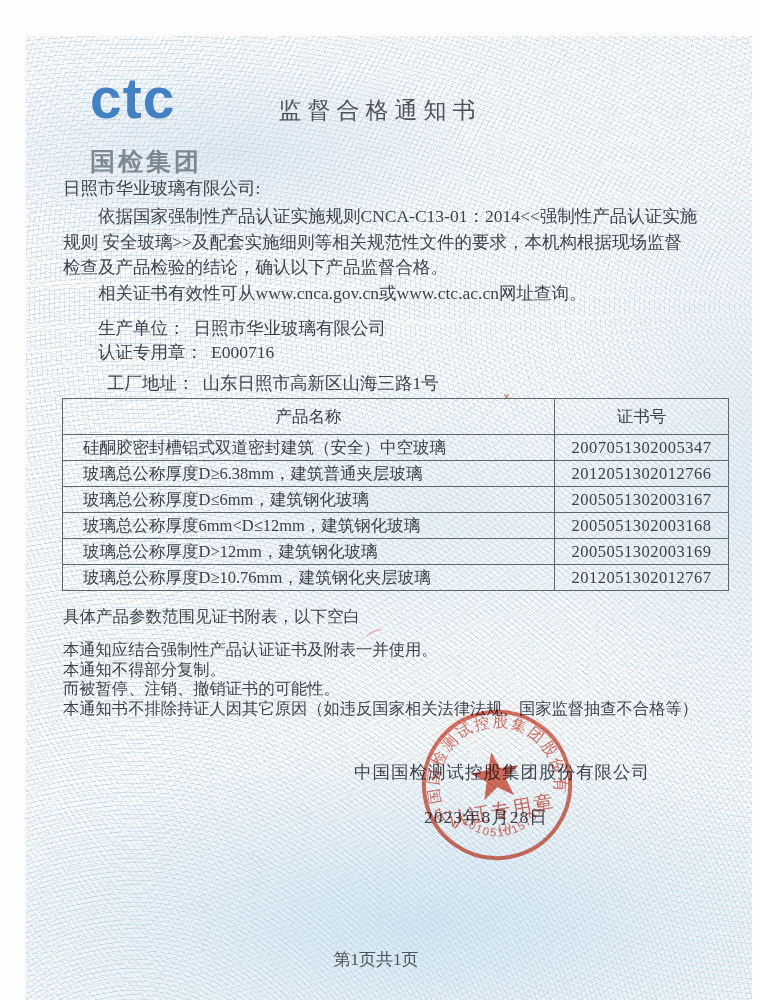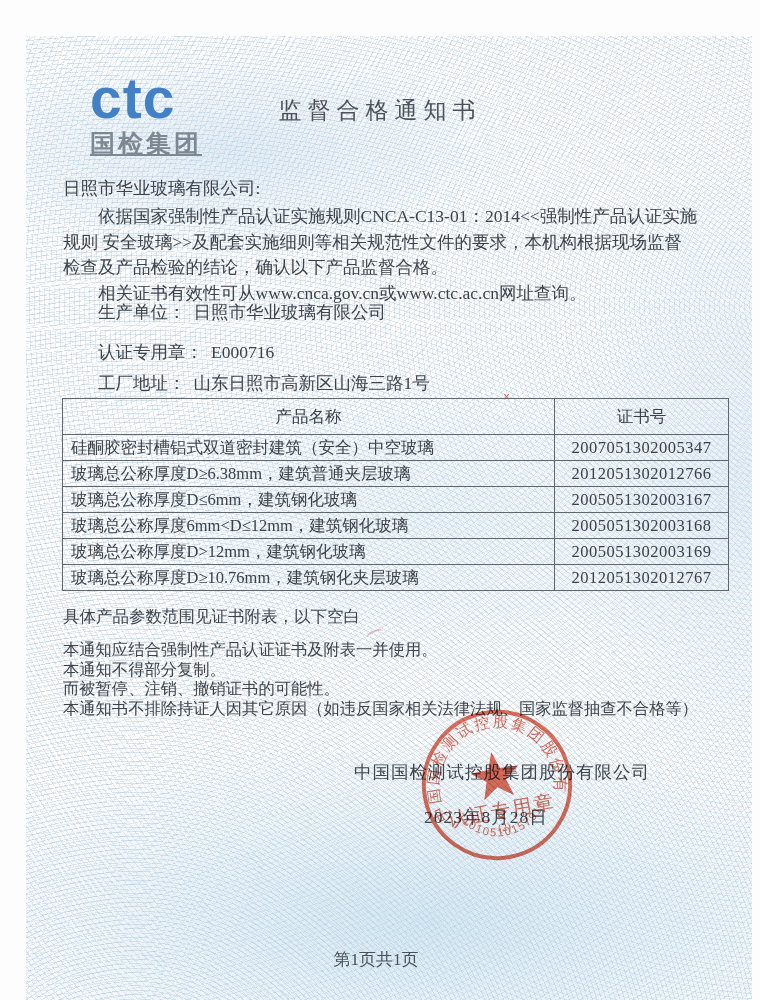--- a/index.html
+++ b/index.html
@@ -34,65 +34,64 @@
 
   .logo { position: absolute; left: 90px; top: 70px; }
   .logo-brand {
     font-family: "Liberation Sans", "DejaVu Sans", sans-serif;
     font-weight: bold;
     font-size: 57px;
     line-height: 1.0;
     letter-spacing: 1px;
   }
   .logo-subtitle {
-    margin-top: 0;
+    margin-top: 18px;
     font-family: "Liberation Sans", "DejaVu Sans", sans-serif;
     font-weight: bold;
     font-size: 25px;
     letter-spacing: 3px;
-    text-decoration: underline;
   }
 
   .doc-title {
     position: absolute;
     left: 0; width: 760px; top: 95px;
     text-align: center;
     font-size: 23px;
     letter-spacing: 6px;
     color: #4d525a;
   }
 
   .addressee { position: absolute; left: 63px; top: 176px; font-size: 17.5px; }
 
   .para1 { position: absolute; left: 63px; top: 204px; width: 660px; font-size: 17.5px; line-height: 25.5px; }
   .para1 .indent { padding-left: 35px; }
 
   .url-line { position: absolute; left: 98px; top: 281px; font-size: 17.5px; }
 
   .field { position: absolute; left: 98px; font-size: 17.5px; }
-  .field-1 { top: 300px; }
+  .field-1 { top: 316px; }
   .field-2 { top: 340px; }
-  .field-3 { top: 371px; }
+  .field-3 { top: 371px; margin-left: 9px; }
   .field .value { margin-left: 8px; }
 
   table.products {
     position: absolute;
     left: 62px; top: 398px;
     width: 667px;
     border-collapse: collapse;
     font-size: 16.5px;
     color: #3b4149;
   }
   table.products th, table.products td {
     border: 1.5px solid #5f676e;
     font-weight: normal;
   }
   table.products th { height: 36px; }
   table.products td { height: 26px; }
-  td.product-name { width: 493px; padding-left: 8px; text-align: left; }
+  td.product-name { width: 493px; padding-left: 20px; text-align: left; }
   td.cert-no { width: 174px; text-align: center; letter-spacing: 0.5px; }
 
   .blank-note { position: absolute; left: 63px; top: 606px; font-size: 16.5px; }
 
   .notes { position: absolute; left: 63px; top: 640px; width: 670px; font-size: 16.3px; line-height: 19.6px; }
 
   .sig-company { position: absolute; left: 354px; top: 760px; font-size: 17.5px; letter-spacing: 1px; }
   .sig-date { position: absolute; left: 424px; top: 805px; font-size: 17.5px; letter-spacing: 1px; }
 
   .seal {

